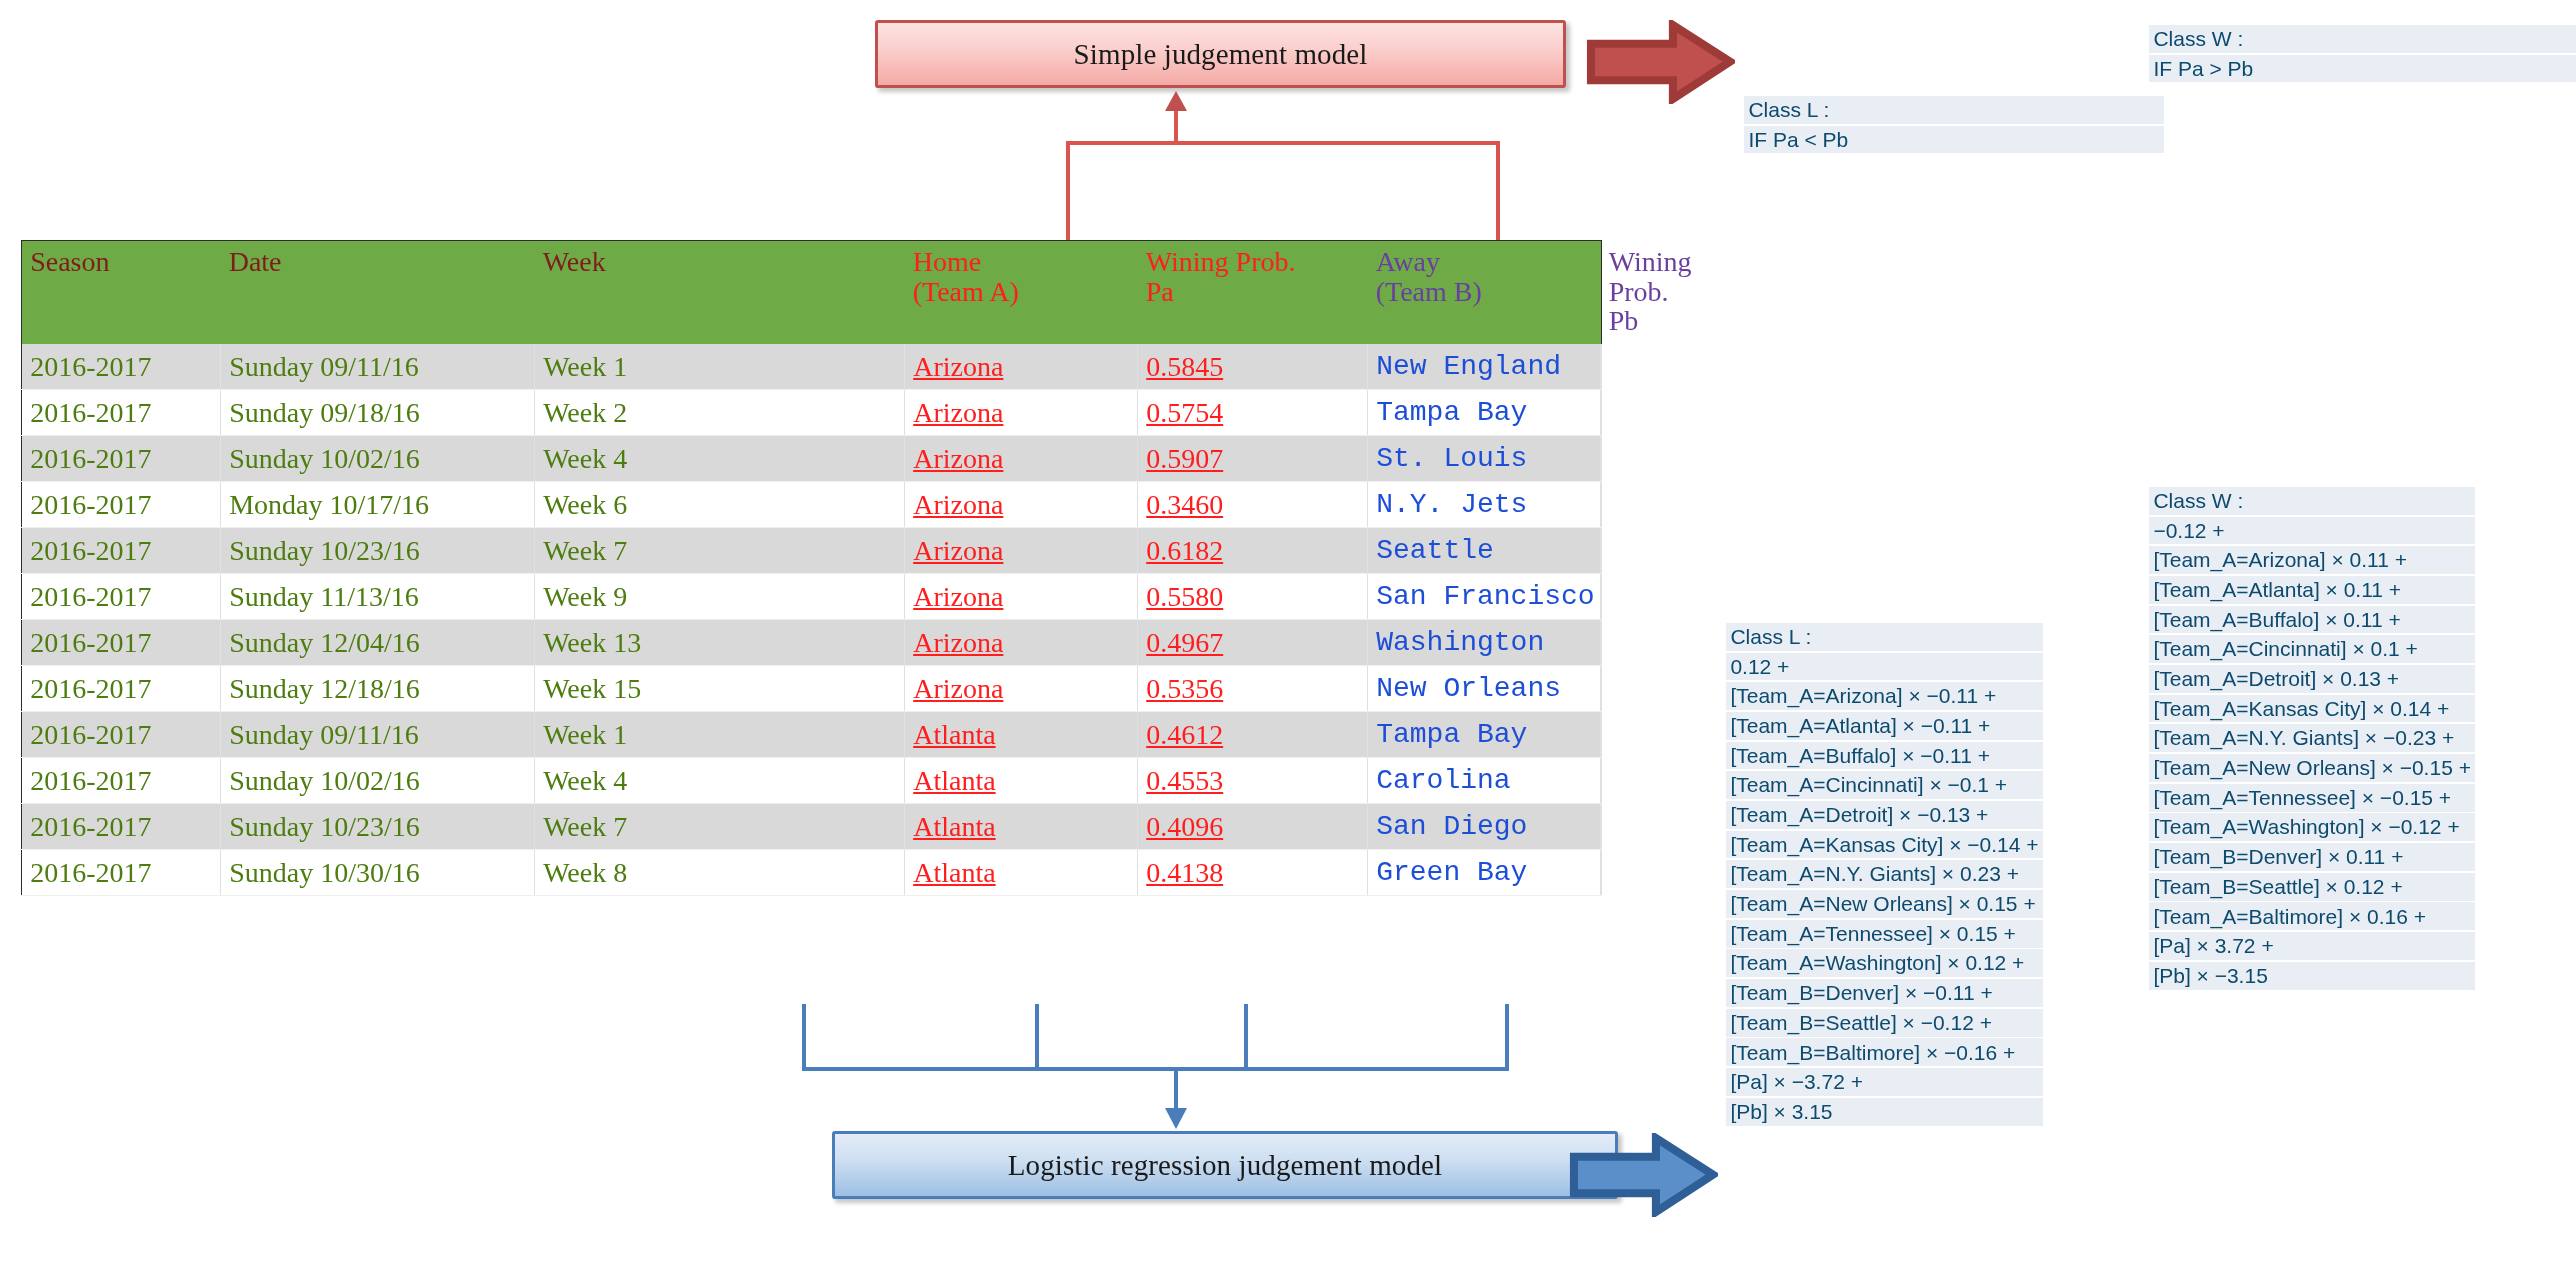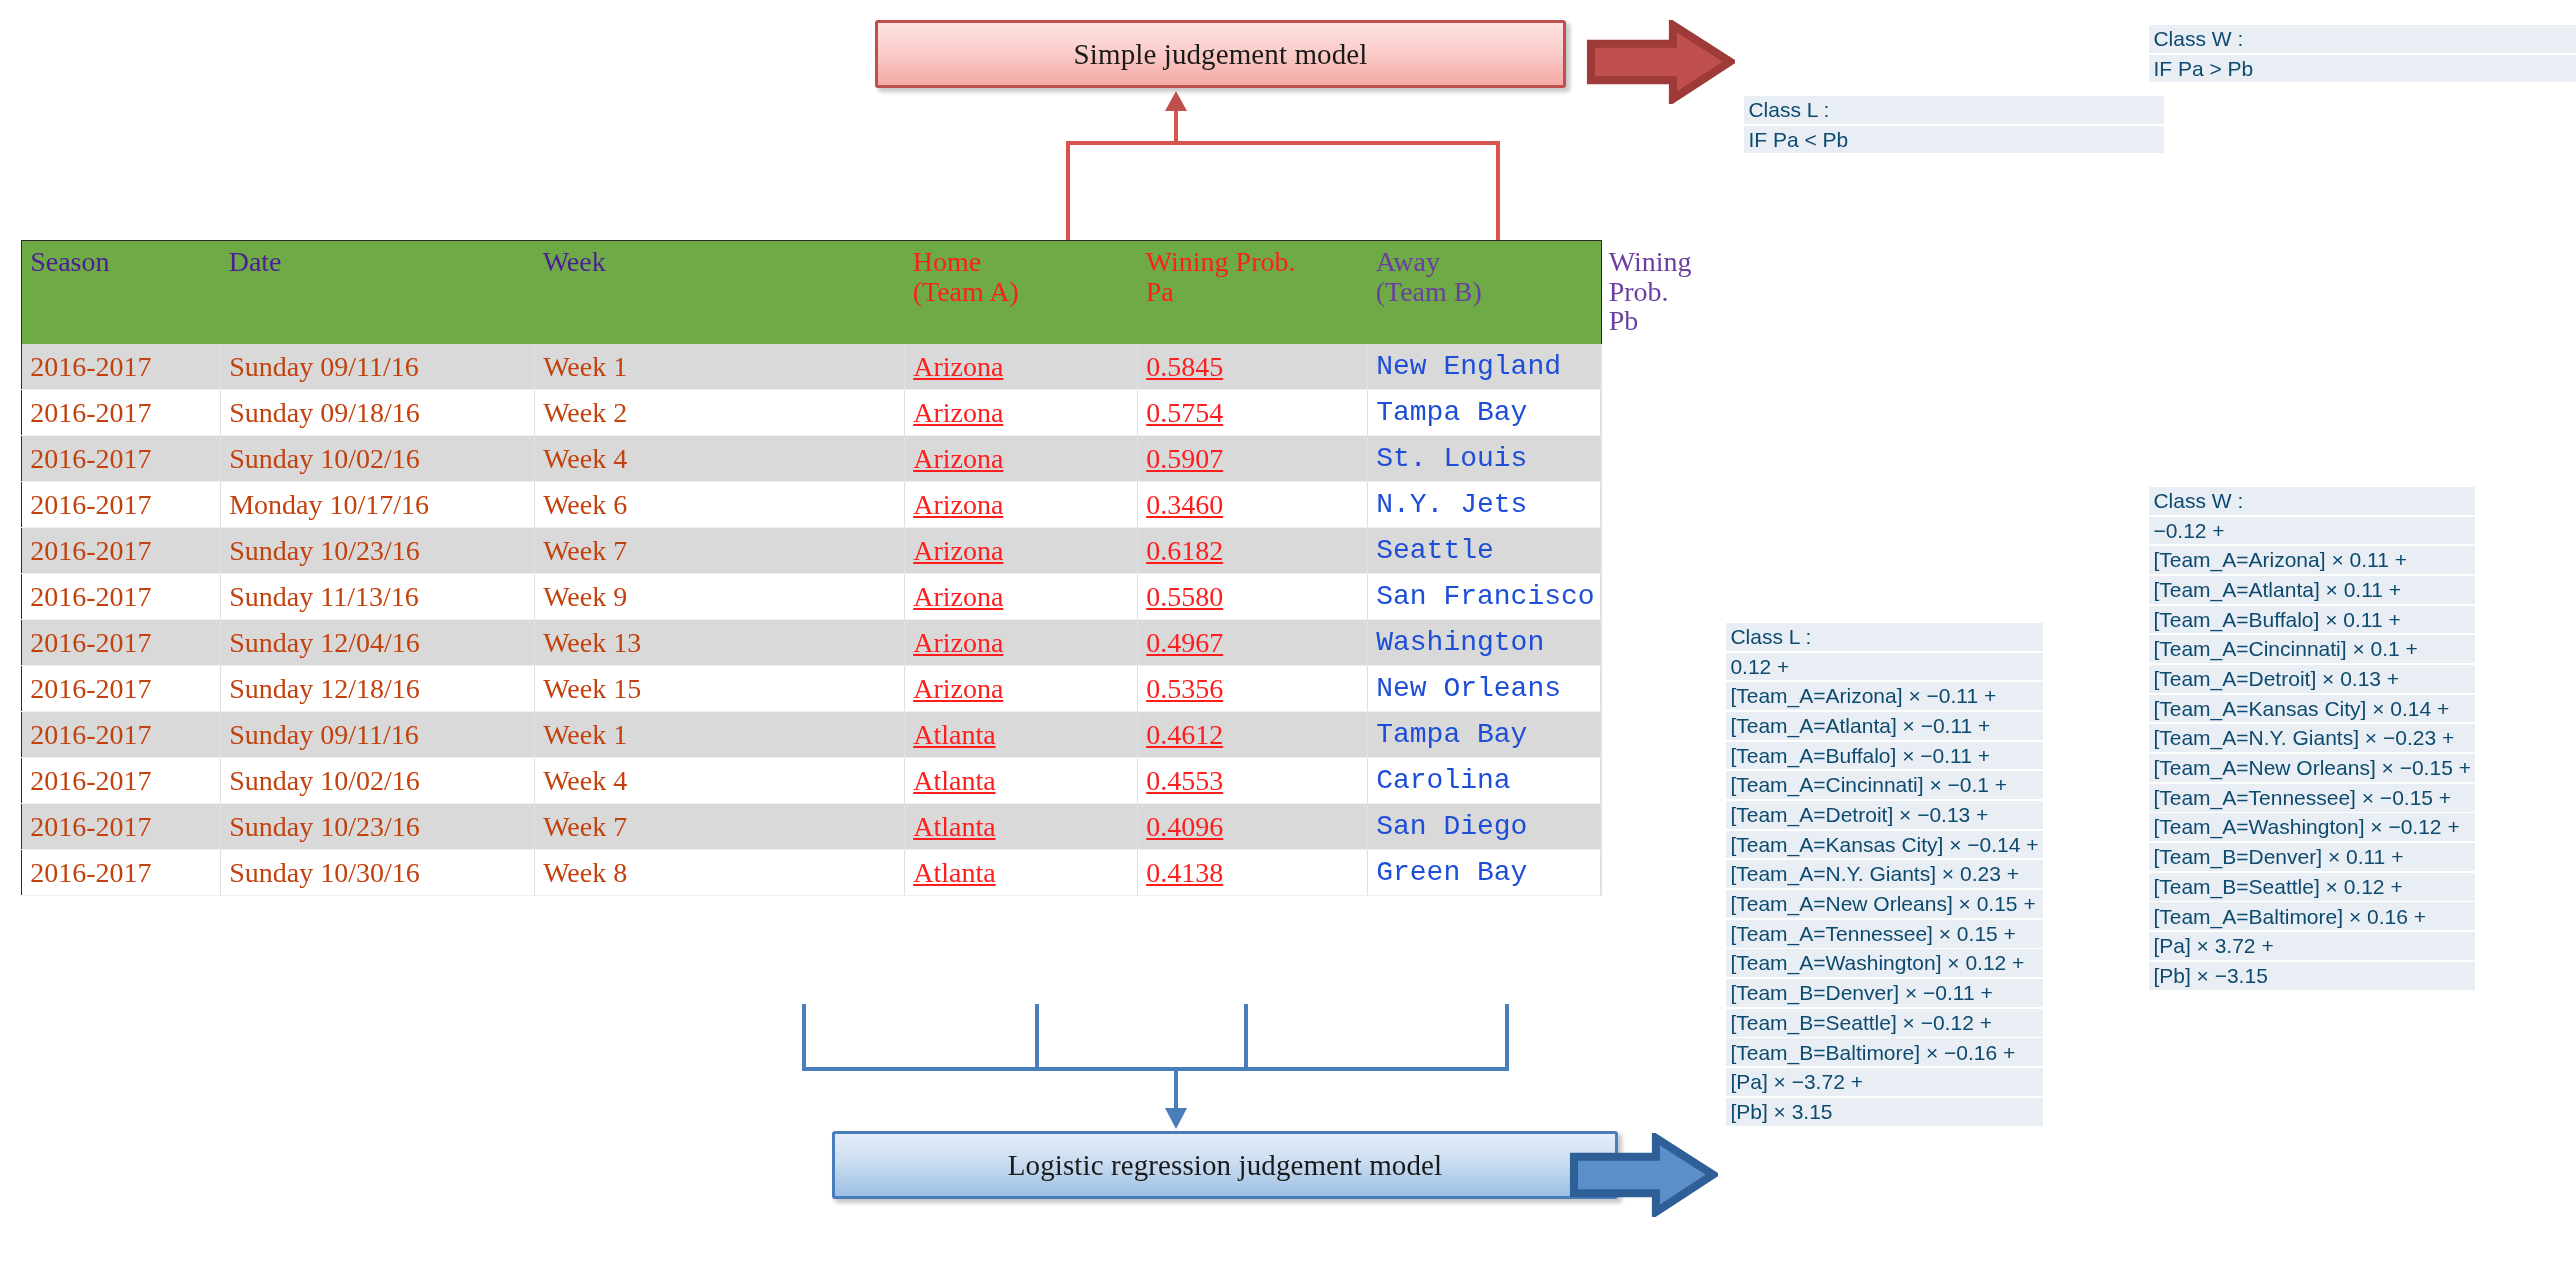--- a/index.html
+++ b/index.html
@@ -78,21 +78,21 @@
     width: 1581px;
     border-collapse: collapse;
     table-layout: fixed;
     font-family: "Liberation Serif", serif;
     font-size: 28px;
     border: 1.9px solid #2b2b2b;
     background: #ffffff;
   }
   #data-table thead th {
     background: #6eab46;
-    color: #4c1d95;
+    color: #7f1d1d;
     font-weight: normal;
     text-align: left;
     vertical-align: top;
     padding: 6.2px 8.7px 8.7px 8.7px;
     height: 73px;
     border: none;
     line-height: 1.05;
   }
   #data-table thead th.hdr-red   { color: #ff1d1d; }
   #data-table thead th.hdr-purple{ color: #6a3fa0; }
@@ -103,21 +103,21 @@
     border-bottom: 1.2px solid #efefef;
     white-space: nowrap;
     overflow: hidden;
     line-height: 1;
   }
   #data-table tbody tr:nth-child(odd)  td { background: #d9d9d9; }
   #data-table tbody tr:nth-child(even) td { background: #ffffff; }
   #data-table tbody td.c-red    { color: #ff1d1d; text-decoration: underline; }
   #data-table tbody td.c-purple { color: #1d4ed8; font-family: Liberation Mono, monospace; }
   #data-table tbody td.num      { text-align: left; padding-right: 2.5px; }
-  #data-table tbody td.plain    { color: #c2410c; }
+  #data-table tbody td.plain    { color: #4d7c0f; }
 
   
   .panel {
     position: absolute;
     font-family: "Liberation Sans", sans-serif;
     font-size: 21px;
     color: #0c4a6e;
     line-height: 1.0;
     padding-left: 36px;
   }

